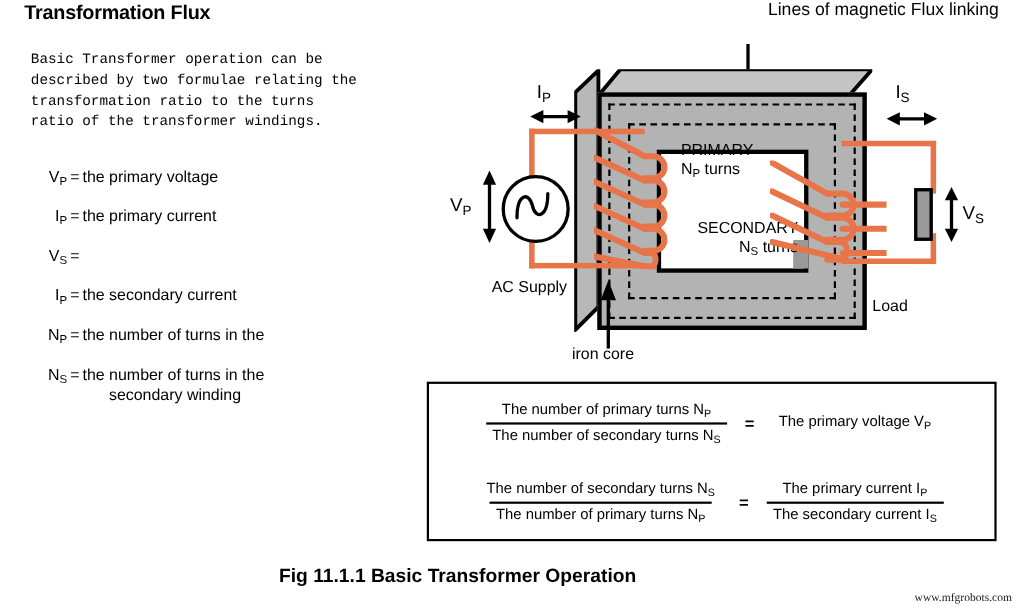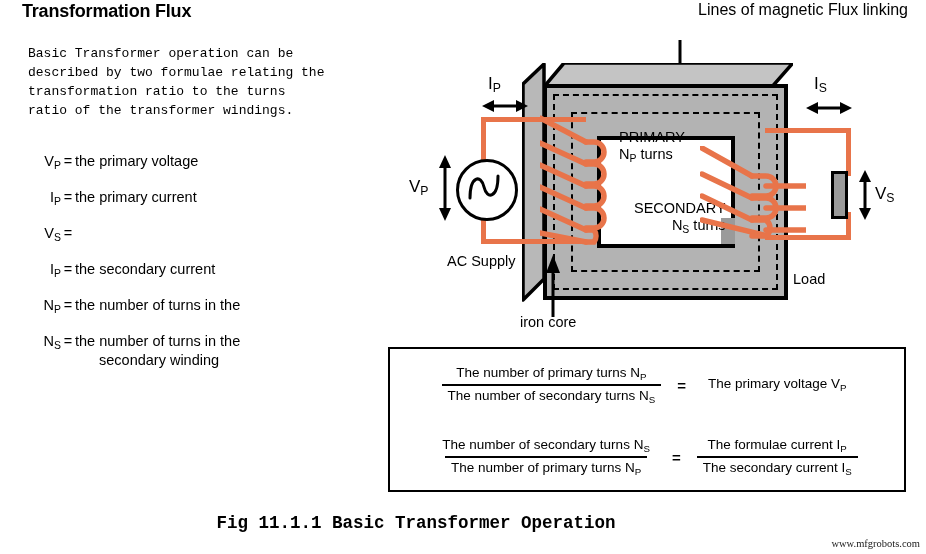--- a/index.html
+++ b/index.html
@@ -38,21 +38,21 @@
   
   .ac-circle{left:456px;top:159px;width:56px;height:56px;border:3.5px solid #000;border-radius:50%;background:#fff;}
   
   #formula-box{left:388px;top:347px;width:518px;height:145px;border:2px solid #000;box-sizing:border-box;background:#fff;}
   .frow{display:flex;align-items:center;justify-content:center;height:72px;text-align:right;}
   .frac{display:flex;flex-direction:column;align-items:center;}
   .num{font-size:13.5px;padding:0 6px 2px 6px;}
   .den{font-size:13.5px;padding:2px 6px 0 6px;border-top:2px solid #000;}
   .eqs{font-size:15px;font-weight:bold;padding:0 16px;}
   
-  #caption{left:0;top:513px;width:832px;text-align:center;font-size:17.5px;font-weight:bold;font-family:Liberation Mono, monospace;}
+  #caption{left:0;top:513px;width:832px;text-align:center;font-size:17.5px;font-weight:bold;}
   #watermark{right:6px;top:538px;font-size:10.5px;font-family:"Liberation Serif","DejaVu Serif",serif;color:#1a1a1a;}
 </style>
 </head>
 <body>
 
 <div class="abs" id="page-title">Transformation Flux</div>
 <div class="abs" id="intro">Basic Transformer operation can be described by two formulae relating the transformation ratio to the turns ratio of the transformer windings.</div>
 
 <div class="abs" id="legend">
   <div class="legend-row">
@@ -219,20 +219,20 @@
       <div class="num"><span>The primary voltage V</span><sub>P</sub></div>
     </div>
   </div>
   <div class="frow">
     <div class="frac">
       <div class="num"><span>The number of secondary turns N</span><sub>S</sub></div>
       <div class="den"><span>The number of primary turns N</span><sub>P</sub></div>
     </div>
     <div class="eqs">=</div>
     <div class="frac">
-      <div class="num"><span>The formulae current I</span><sub>P</sub></div>
+      <div class="num"><span>The primary current I</span><sub>P</sub></div>
       <div class="den"><span>The secondary current I</span><sub>S</sub></div>
     </div>
   </div>
 </div>
 
 <div class="abs" id="caption">Fig 11.1.1 Basic Transformer Operation</div>
 <div class="abs" id="watermark">www.mfgrobots.com</div>
 
 </body></html>

